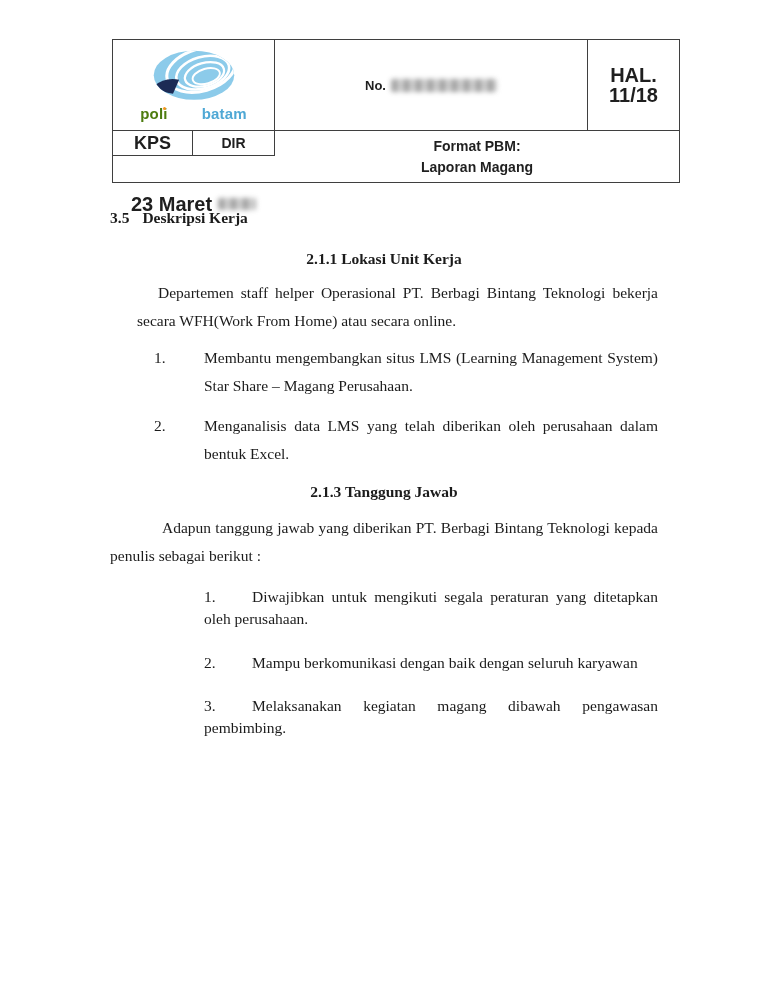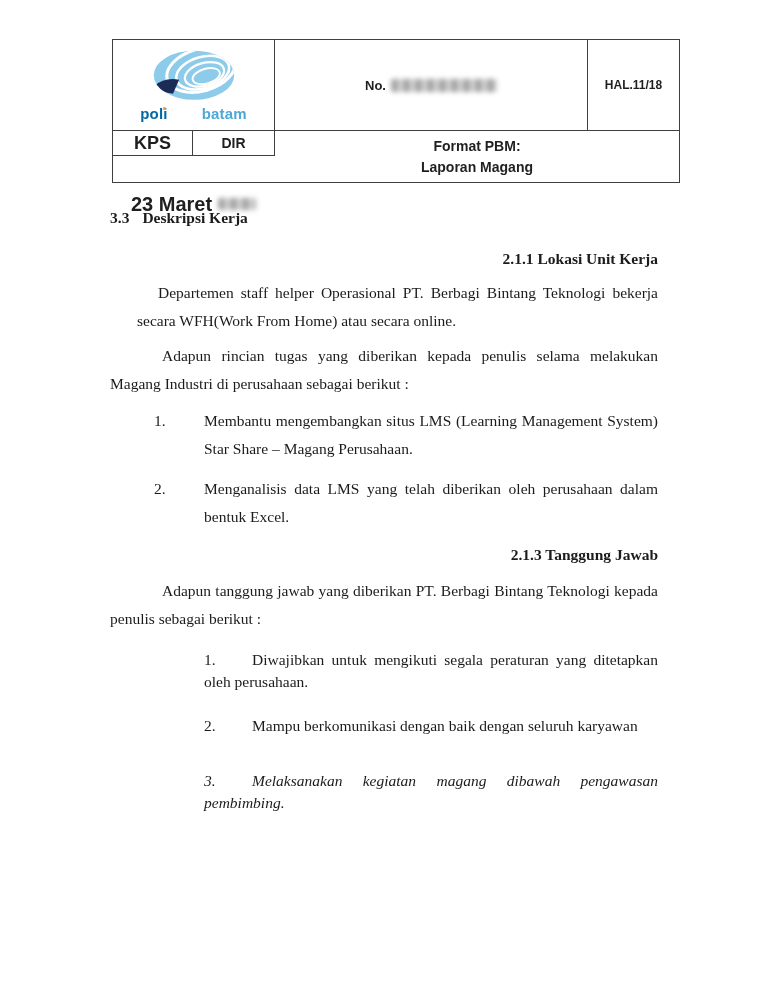--- a/index.html
+++ b/index.html
@@ -21,21 +21,21 @@
     grid-template-rows:91px 25px 26px;
     border:1.5px solid #3f3f3f;
     font-family:"Liberation Sans", sans-serif;
     font-weight:bold; color:#1f1f1f;
   }
   .cell { display:flex; align-items:center; justify-content:center; }
   .b-r { border-right:1.5px solid #3f3f3f; }
   .b-b { border-bottom:1.5px solid #3f3f3f; }
   .logo-cell   { grid-column:1 / 3; grid-row:1; flex-direction:column; }
   .no-cell     { grid-column:3;     grid-row:1; font-size:13px; }
-  .hal-cell    { grid-column:4;     grid-row:1; flex-direction:row; font-size:12px; line-height:20px; }
+  .hal-cell    { grid-column:4;     grid-row:1; flex-direction:column; font-size:20px; line-height:20px; }
   .kps-cell    { grid-column:1; grid-row:2; font-size:18px; }
   .dir-cell    { grid-column:2; grid-row:2; font-size:14px; }
   .format-cell { grid-column:3 / 5; grid-row:2 / 4; flex-direction:column; font-size:14px; line-height:21px; }
   .date-cell   { grid-column:1 / 3; grid-row:3; font-size:20px;margin-top:48px; }
 
   .blur-box {
     display:inline-block; vertical-align:middle;
     height:13px; border-radius:2px;
     background:repeating-linear-gradient(90deg,#8f8f8f 0 7px,#c9c9c9 7px 12px);
     filter:blur(2.5px); opacity:.8;
@@ -43,55 +43,55 @@
   .no-blur   { width:106px; margin-left:5px; }
   .date-blur { width:38px;  height:12px; margin-left:6px; }
 
   
   .logo-wrap { display:flex; flex-direction:column; align-items:center; }
   .wordmark {
     position:relative; margin-top:1px;
     font-family:"Liberation Sans", sans-serif;
     font-weight:bold; font-size:15px; letter-spacing:.2px; line-height:16px;
   }
-  .w-poli  { color:#0369a1; }
+  .w-poli  { color:#4d7c0f; }
   .w-batam { color:#4fa8d5;padding-left:34px; }
   .i-dot {
     position:absolute; left:22.5px; top:1px;
     width:3.5px; height:3.5px; border-radius:50%;
     background:#f7941d;
   }
 
   
   .docbody {
     position:absolute; left:110px; top:204px; width:548px;
     font-size:15.5px; line-height:28px;
     text-align:justify;
   }
   .title { text-align:center; font-weight:bold; }
   .h21   { font-weight:bold; }
   .h21-num { display:inline-block; margin-right:13px; }
-  .h3    { font-weight:bold; text-align:right; }
+  .h3    { font-weight:bold; text-align:center; }
   .h211  { margin-top:13px; }
   .p211  { margin-top:6px; text-indent:21px;margin-left:27px; }
   .h212  { margin-top:6px; }
   .p212  { margin-top:7px; text-indent:52px; }
   .h213  { margin-top:10px; }
   .p213  { margin-top:8px; text-indent:52px; }
 
   .li1 { position:relative; padding-left:94px; }
   .li1 .num1 { position:absolute; left:44px; top:0; }
   .li1-a { margin-top:9px; }
   .li1-b { margin-top:12px; }
 
   .li2 { padding-left:94px; line-height:22px; }
   .li2 .num2 { display:inline-block; width:48px; }
   .li2-a { margin-top:16px; }
   .li2-b { margin-top:22px; }
-  .li2-c { margin-top:33px;font-style:italic; }
+  .li2-c { margin-top:21px; }
 </style>
 </head>
 <body>
 
 <div class="page">
 
   <div class="htable">
 
     <div class="cell logo-cell b-r b-b">
       <div class="logo-wrap">
@@ -139,28 +139,27 @@
 
     <div class="cell date-cell b-r">
       <span>23 Maret</span>
       <span class="blur-box date-blur"></span>
     </div>
   </div>
 
   <div class="docbody">
 
 
-    <div class="h21"><span class="h21-num">3.3</span><span>Deskripsi Kerja</span></div>
+    <div class="h21"><span class="h21-num">3.5</span><span>Deskripsi Kerja</span></div>
 
     <div class="h3 h211">2.1.1 Lokasi Unit Kerja</div>
 
     <p class="p211">Departemen staff helper Operasional PT. Berbagi Bintang Teknologi bekerja secara WFH(Work From Home) atau secara online.</p>
 
 
-    <p class="p212">Adapun rincian tugas yang diberikan kepada penulis selama melakukan Magang Industri di perusahaan sebagai berikut :</p>
 
     <div class="li1 li1-a">
       <span class="num1">1.</span>
       <span>Membantu mengembangkan situs LMS (Learning Management System) Star Share – Magang Perusahaan.</span>
     </div>
 
     <div class="li1 li1-b">
       <span class="num1">2.</span>
       <span>Menganalisis data LMS yang telah diberikan oleh perusahaan dalam bentuk Excel.</span>
     </div>

